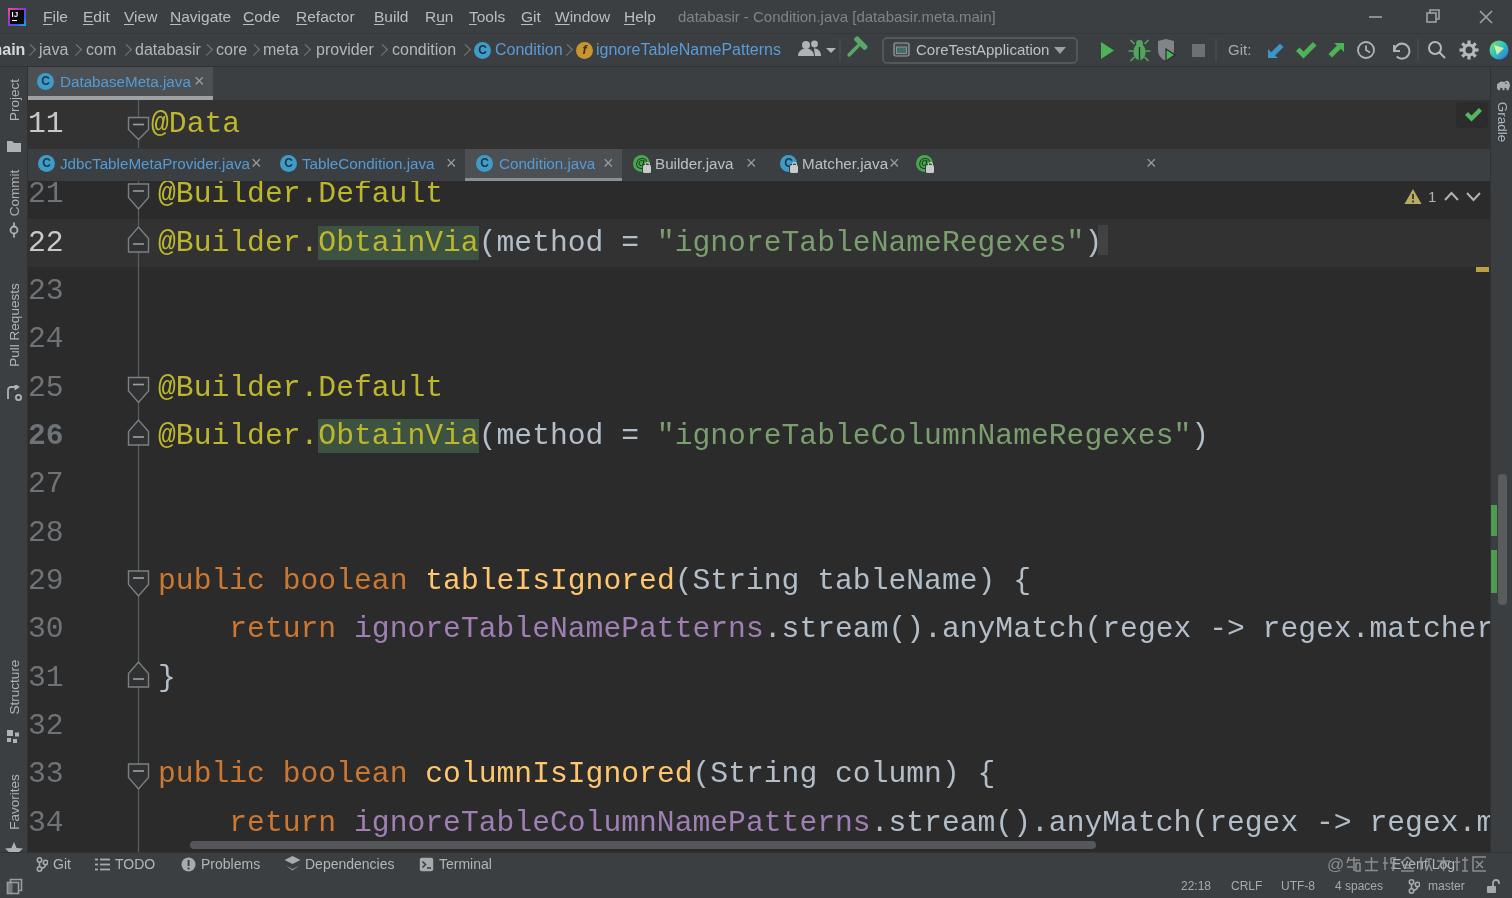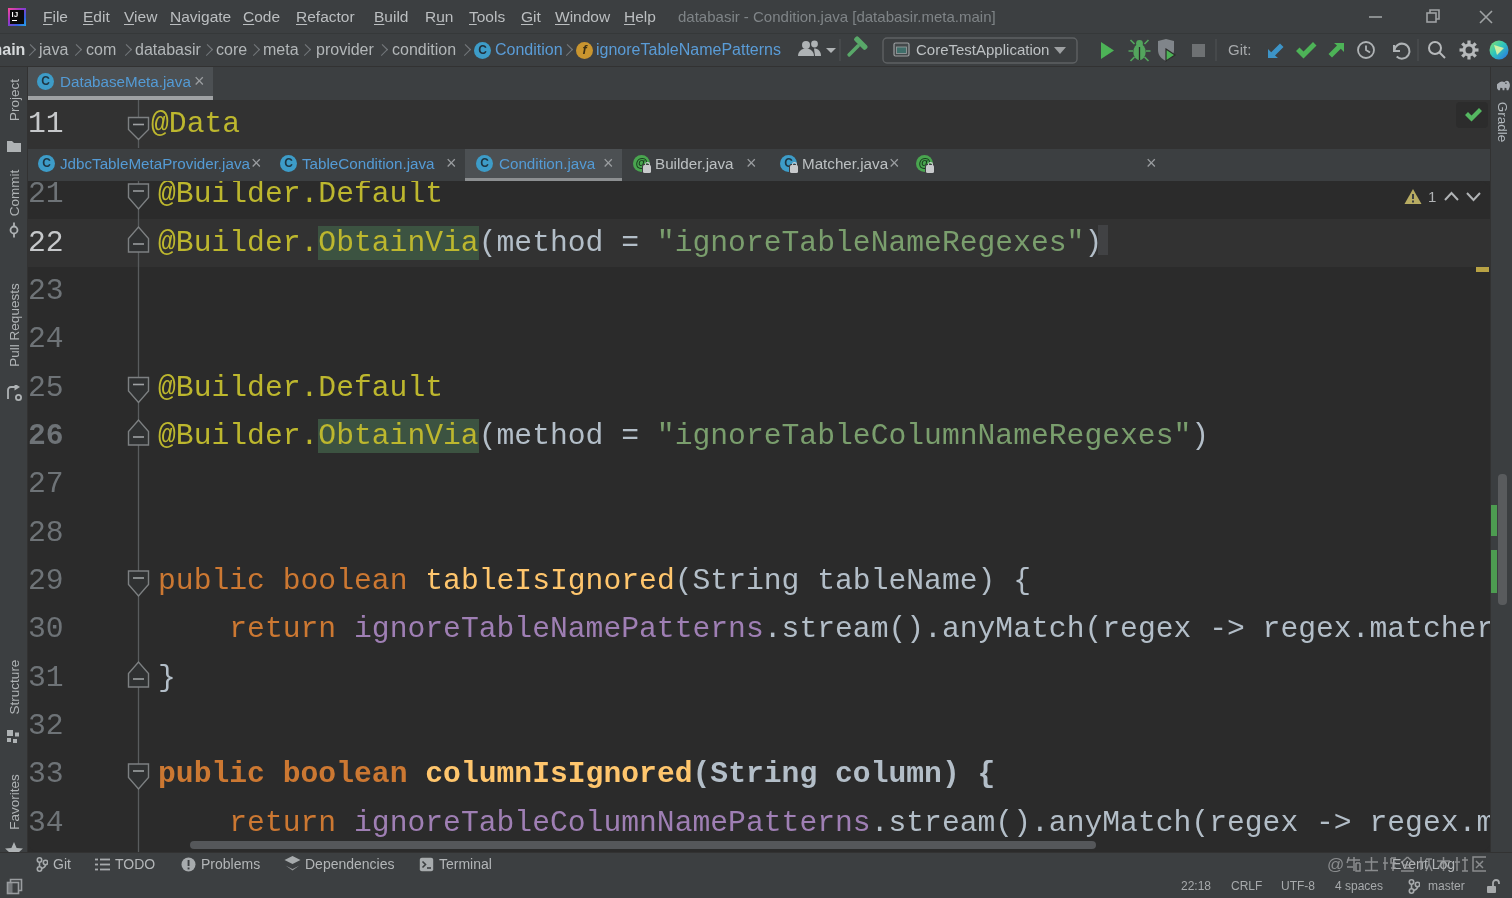--- a/index.html
+++ b/index.html
@@ -341,21 +341,21 @@
         <line x1="9" y1="590" x2="20" y2="590"></line>
       </g>
     </svg>
     <div class="codeline" style="top:-10.8px;"><span class="ann">@Builder.Default</span></div>
     <div class="codeline" style="top:37.5px;"><span class="ann">@Builder.<span class="occ">ObtainVia</span></span>(method = <span class="str">"ignoreTableNameRegexes"</span>)</div>
     <div class="codeline" style="top:182.5px;"><span class="ann">@Builder.Default</span></div>
     <div class="codeline" style="top:230.9px;"><span class="ann">@Builder.<span class="occ">ObtainVia</span></span>(method = <span class="str">"ignoreTableColumnNameRegexes"</span>)</div>
     <div class="codeline" style="top:375.9px;"><span class="kw">public</span> <span class="kw">boolean</span> <span class="mth">tableIsIgnored</span>(String tableName) {</div>
     <div class="codeline" style="top:424.2px;">    <span class="kw">return</span> <span class="fld">ignoreTableNamePatterns</span>.stream().anyMatch(regex -&gt; regex.matcher</div>
     <div class="codeline" style="top:472.5px;">}</div>
-    <div class="codeline" style="top:569.2px;font-weight:bold;"><span class="kw">public</span> <span class="kw">boolean</span> <span class="mth">columnIsIgnored</span>(String column) {</div>
+    <div class="codeline" style="top:569.2px;"><span class="kw">public</span> <span class="kw">boolean</span> <span class="mth">columnIsIgnored</span>(String column) {</div>
     <div class="codeline" style="top:617.5px;">    <span class="kw">return</span> <span class="fld">ignoreTableColumnNamePatterns</span>.stream().anyMatch(regex -&gt; regex.m</div>
     <div class="abs" style="top:7px;left:1376px;width:78px;height:17px;">
       <svg width="78" height="17" viewBox="0 0 78 17">
         <path d="M9 1 L17.5 16 H0.5 z" fill="#b8ac62"></path>
         <rect x="8" y="6" width="2" height="5" fill="#3c3f41"></rect>
         <rect x="8" y="12.5" width="2" height="2" fill="#3c3f41"></rect>
         <text x="24" y="14" fill="#b0b3b5" font-size="15" font-family="Liberation Sans">1</text>
         <path d="M41 12 l6.5 -7 l6.5 7" stroke="#b0b3b5" stroke-width="2" fill="none"></path>
         <path d="M63 5 l6.5 7 l6.5 -7" stroke="#b0b3b5" stroke-width="2" fill="none"></path>
       </svg>

